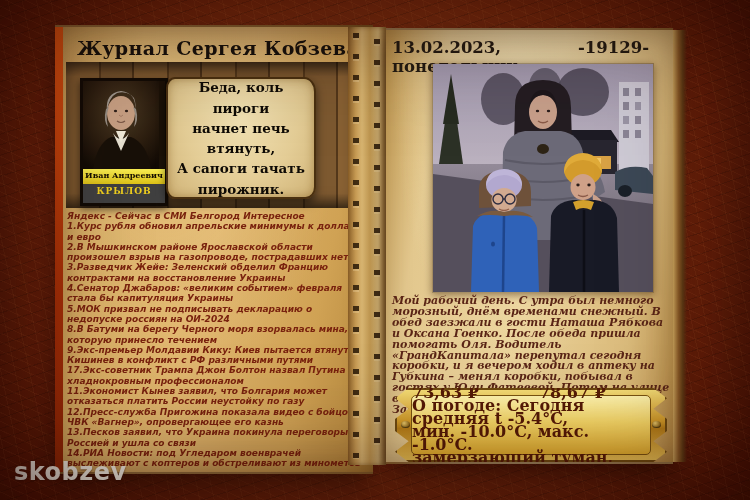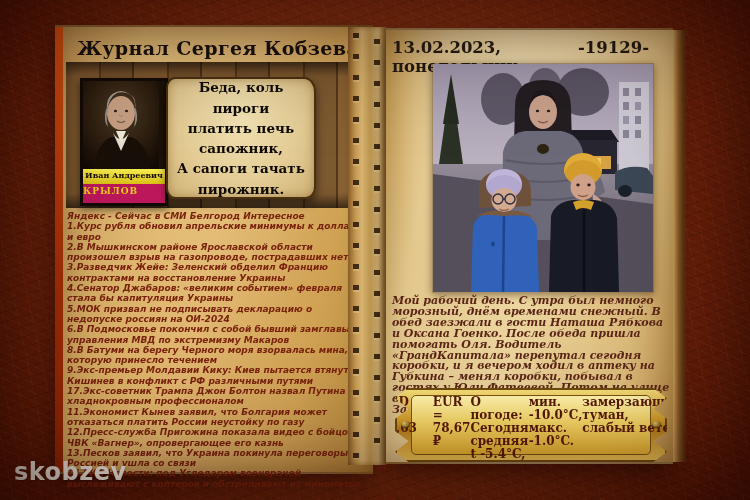--- a/index.html
+++ b/index.html
@@ -41,22 +41,22 @@
     box-shadow:inset 0 0 18px rgba(0,0,0,.5);
   }
 
   
   .portrait{position:absolute;left:14px;top:16px;width:82px;height:122px;
     background:#1c1208;border:3px solid #120b05;box-shadow:0 3px 8px rgba(0,0,0,.6);
     display:flex;flex-direction:column;}
   .portrait svg{display:block;width:76px;height:88px;}
   .cap1{height:15px;background:linear-gradient(#f9ee52,#ddc117);color:#171000;
     font-size:8px;font-weight:bold;text-align:center;line-height:13px;font-family:"DejaVu Serif",serif;}
-  .cap2{flex:1;background:#be185d;color:#efcf1e;font-size:9px;font-weight:bold;
-    line-height:15px;letter-spacing:1px;}
+  .cap2{flex:1;background:#404040;color:#efcf1e;font-size:9px;font-weight:bold;
+    text-align:center;line-height:15px;letter-spacing:1px;}
 
   
   .quote-plaque{
     position:absolute;left:100px;top:15px;width:146px;height:118px;
     background:
       radial-gradient(ellipse at 50% 35%, #f2e2b4 0%, #e4cd96 55%, #cfb276 100%);
     border:2px solid #4a3010;
     border-radius:6% 8% 7% 6% / 9% 12% 10% 9%;
     box-shadow:0 4px 10px rgba(0,0,0,.55), inset 0 0 10px rgba(120,80,20,.45);
     display:flex;align-items:center;justify-content:center;
@@ -122,22 +122,22 @@
   .info-plaque{
     position:absolute;left:9px;top:358px;width:268px;height:70px;
     background:linear-gradient(180deg,#f6dd76,#d19a28 45%,#b57d18 55%,#e8bf52);
     border:2px solid #6e4a10;
     clip-path:polygon(5% 0,95% 0,100% 14%,95% 28%,100% 42%,100% 58%,95% 72%,100% 86%,95% 100%,5% 100%,0 86%,5% 72%,0 58%,0 42%,5% 28%,0 14%);
     box-shadow:0 4px 10px rgba(40,15,0,.55);
   }
   .info-inner{
     position:absolute;inset:5px 14px;background:linear-gradient(180deg,#fff4ae 0%,#f7d867 45%,#e0ac2e 100%);
     border:1.5px solid #7a5410;border-radius:5px;
-    display:flex;flex-direction:row;justify-content:center;
-    font-size:12px;line-height:13px;font-weight:bold;color:#551a06;
+    display:flex;flex-direction:column;justify-content:center;align-items:center;
+    font-size:16px;line-height:13px;font-weight:bold;color:#551a06;
   }
   .currency-row{display:flex;gap:16px;}
   .screw{position:absolute;top:31px;width:9px;height:7px;border-radius:50%;
     background:radial-gradient(circle at 35% 30%,#e8c86a,#8a6418 70%,#5e420e);
     box-shadow:inset 0 -1px 1px rgba(0,0,0,.5);}
   .screw.left{left:4px;} .screw.right{right:4px;}
 
   .watermark{
     position:absolute;left:14px;top:458px;
     font-family:"DejaVu Sans",sans-serif;font-weight:bold;font-size:24px;
@@ -177,35 +177,34 @@
             <path d="M34 40 Q38 43 42 40" stroke="#7c5846" stroke-width="1.2" fill="none"></path>
             <path d="M36 34 Q38 37 40 34" stroke="#a87e66" stroke-width="1" fill="none"></path>
           </svg>
         </span>
         <div class="cap1">Иван Андреевич</div>
         <div class="cap2">КРЫЛОВ</div>
       </div>
 
       <div class="quote-plaque">
         <div class="quote-text">Беда, коль пироги
-платить печь сапожник,
+начнет печь втянуть,
 А сапоги тачать
 пирожник.</div>
       </div>
     </div>
 
     <div class="news">
       <div class="news-header">Яндекс - Сейчас в СМИ Белгород Интересное</div>
       <div>
           <div>1.Курс рубля обновил апрельские минимумы к доллару и евро</div>
           <div>2.В Мышкинском районе Ярославской области произошел взрыв на газопроводе, пострадавших нет</div>
           <div>3.Разведчик Жейе: Зеленский обделил Францию контрактами на восстановление Украины</div>
           <div>4.Сенатор Джабаров: «великим событием» февраля стала бы капитуляция Украины</div>
           <div>5.МОК призвал не подписывать декларацию о недопуске россиян на ОИ-2024</div>
-          <div>6.В Подмосковье покончил с собой бывший замглавы управления МВД по экстремизму Макаров</div>
           <div>8.В Батуми на берегу Черного моря взорвалась мина, которую принесло течением</div>
           <div>9.Экс-премьер Молдавии Кику: Киев пытается втянуть Кишинев в конфликт с РФ различными путями</div>
           <div>17.Экс-советник Трампа Джон Болтон назвал Путина хладнокровным профессионалом</div>
           <div>11.Экономист Кынев заявил, что Болгария может отказаться платить России неустойку по газу</div>
           <div>12.Пресс-служба Пригожина показала видео с бойцом ЧВК «Вагнер», опровергающее его казнь</div>
           <div>13.Песков заявил, что Украина покинула переговоры с Россией и ушла со связи</div>
           <div>14.РИА Новости: под Угледаром военврачей выслеживают с коптеров и обстреливают из минометов</div>
         </div>
     </div>
   </div>

